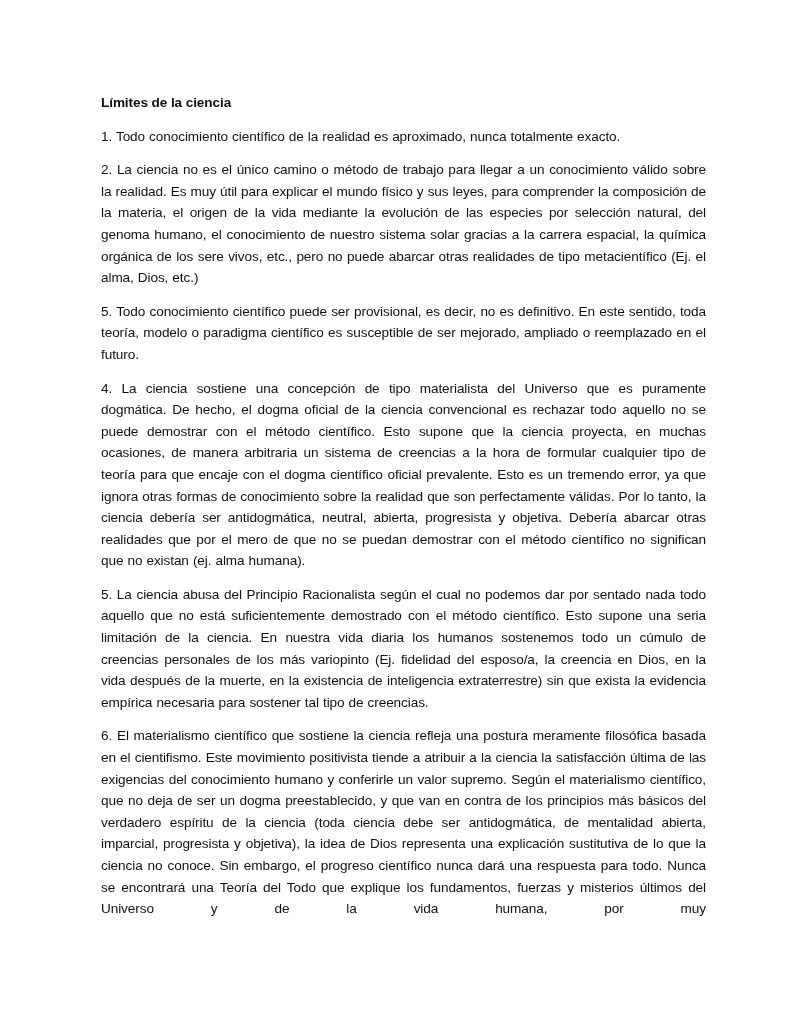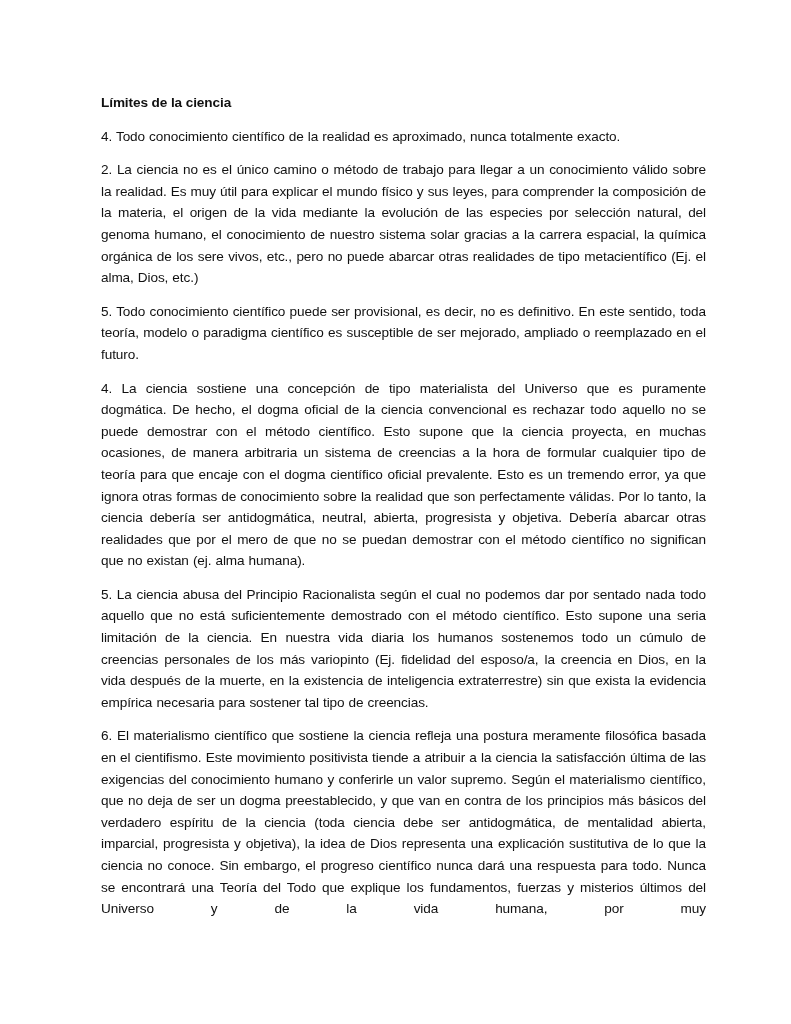--- a/index.html
+++ b/index.html
@@ -25,19 +25,19 @@
     text-align: justify;
     word-spacing: 0.4px;
   }
   .para.last { text-align: justify; text-align-last: justify; }
 </style>
 </head>
 <body>
 
 <div class="page">
   <p class="title">Límites de la ciencia</p>
-  <p class="para">4. Todo conocimiento científico de la realidad es aproximado, nunca totalmente exacto.</p>
+  <p class="para">1. Todo conocimiento científico de la realidad es aproximado, nunca totalmente exacto.</p>
   <p class="para">2. La ciencia no es el único camino o método de trabajo para llegar a un conocimiento válido sobre la realidad. Es muy útil para explicar el mundo físico y sus leyes, para comprender la composición de la materia, el origen de la vida mediante la evolución de las especies por selección natural, del genoma humano, el conocimiento de nuestro sistema solar gracias a la carrera espacial, la química orgánica de los sere vivos, etc., pero no puede abarcar otras realidades de tipo metacientífico (Ej. el alma, Dios, etc.)</p>
   <p class="para">5. Todo conocimiento científico puede ser provisional, es decir, no es definitivo. En este sentido, toda teoría, modelo o paradigma científico es susceptible de ser mejorado, ampliado o reemplazado en el futuro.</p>
   <p class="para">4. La ciencia sostiene una concepción de tipo materialista del Universo que es puramente dogmática. De hecho, el dogma oficial de la ciencia convencional es rechazar todo aquello no se puede demostrar con el método científico. Esto supone que la ciencia proyecta, en muchas ocasiones, de manera arbitraria un sistema de creencias a la hora de formular cualquier tipo de teoría para que encaje con el dogma científico oficial prevalente. Esto es un tremendo error, ya que ignora otras formas de conocimiento sobre la realidad que son perfectamente válidas. Por lo tanto, la ciencia debería ser antidogmática, neutral, abierta, progresista y objetiva. Debería abarcar otras realidades que por el mero de que no se puedan demostrar con el método científico no significan que no existan (ej. alma humana).</p>
   <p class="para">5. La ciencia abusa del Principio Racionalista según el cual no podemos dar por sentado nada todo aquello que no está suficientemente demostrado con el método científico. Esto supone una seria limitación de la ciencia. En nuestra vida diaria los humanos sostenemos todo un cúmulo de creencias personales de los más variopinto (Ej. fidelidad del esposo/a, la creencia en Dios, en la vida después de la muerte, en la existencia de inteligencia extraterrestre) sin que exista la evidencia empírica necesaria para sostener tal tipo de creencias.</p>
   <p class="para last">6. El materialismo científico que sostiene la ciencia refleja una postura meramente filosófica basada en el cientifismo. Este movimiento positivista tiende a atribuir a la ciencia la satisfacción última de las exigencias del conocimiento humano y conferirle un valor supremo. Según el materialismo científico, que no deja de ser un dogma preestablecido, y que van en contra de los principios más básicos del verdadero espíritu de la ciencia (toda ciencia debe ser antidogmática, de mentalidad abierta, imparcial, progresista y objetiva), la idea de Dios representa una explicación sustitutiva de lo que la ciencia no conoce. Sin embargo, el progreso científico nunca dará una respuesta para todo. Nunca se encontrará una Teoría del Todo que explique los fundamentos, fuerzas y misterios últimos del Universo y de la vida humana, por muy</p>
 </div>
 
 </body></html>

